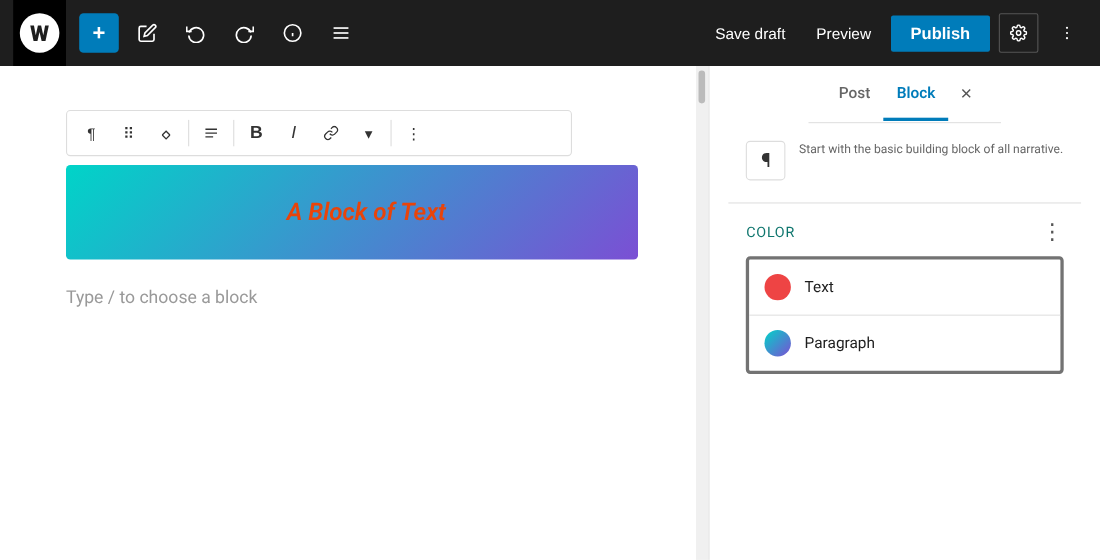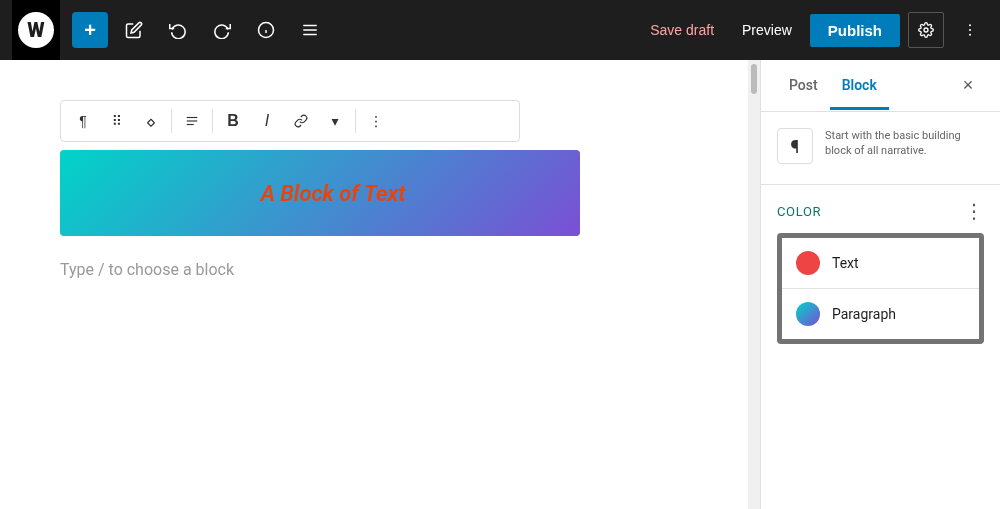--- a/index.html
+++ b/index.html
@@ -48,21 +48,21 @@
       width: 36px; height: 36px;
       border-radius: 4px;
       display: flex; align-items: center; justify-content: center;
       font-size: 20px; font-weight: bold;
     }
     .toolbar-separator { flex: 1; }
     .toolbar-right { display: flex; align-items: center; gap: 8px; }
     .save-draft-btn {
       background: transparent;
       border: none;
-      color: #fca5a5;
+      color: #ffffff;
       cursor: pointer;
       font-size: 14px;
       padding: 6px 10px;
     }
     .preview-btn {
       background: transparent;
       border: none;
       color: #fff;
       cursor: pointer;
       font-size: 14px;
@@ -181,25 +181,26 @@
       padding-top: 4px;
     }
     .scroll-thumb {
       width: 6px; height: 30px;
       background: #bbb;
       border-radius: 3px;
     }
 
     
     .sidebar {
-      width: 240px;
+      width: 356px;
       background: #fff;
       border-left: 1px solid #e0e0e0;
       display: flex;
       flex-direction: column;
+      align-items: center;
     }
     .sidebar-tabs {
       display: flex;
       border-bottom: 1px solid #e0e0e0;
       align-items: center;
       padding: 0 16px;
       height: 52px;
     }
     .sidebar-tab {
       font-size: 14px;
@@ -283,21 +284,21 @@
     .color-section-more {
       background: transparent;
       border: none;
       cursor: pointer;
       color: #555;
       font-size: 20px;
       line-height: 1;
       padding: 0;
     }
     .color-options {
-      border: 5px solid #737373;
+      border: 3px solid #737373;
       border-radius: 4px;
       overflow: hidden;
     }
     .color-option {
       display: flex;
       align-items: center;
       gap: 12px;
       padding: 13px 14px;
       cursor: pointer;
       border-bottom: 1px solid #e0e0e0;

